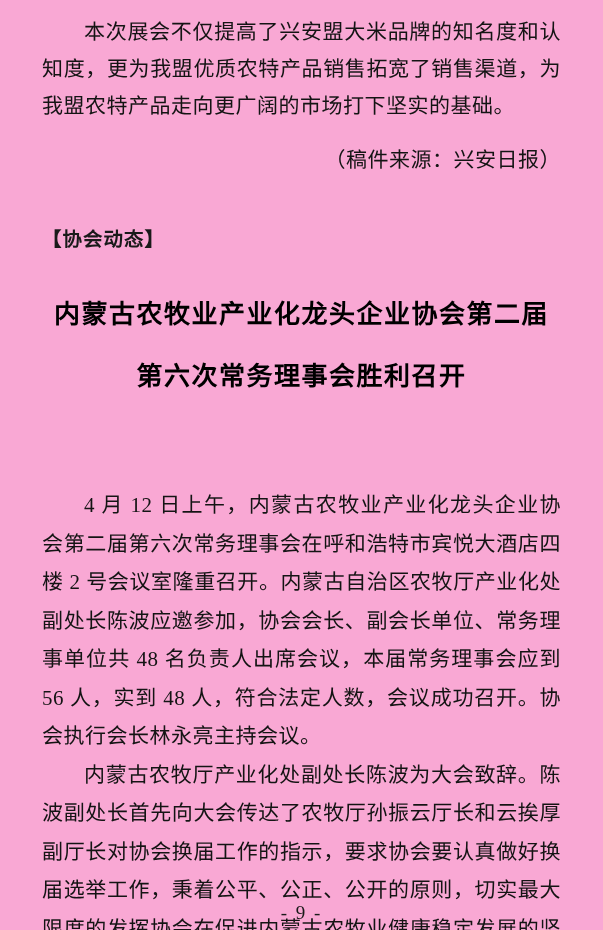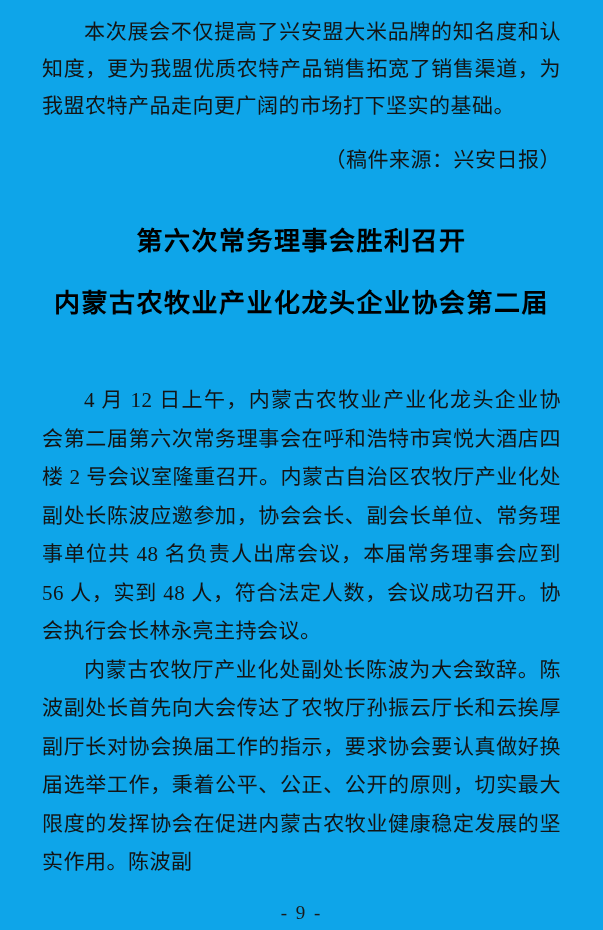--- a/index.html
+++ b/index.html
@@ -9,21 +9,21 @@
     height: 930px;
     background: #ffffff;
     font-family: "Liberation Serif", "DejaVu Serif", serif;
     color: #141414;
   }
 
   .page {
     position: relative;
     width: 603px;
     height: 930px;
-    background: #0ea5e9;
+    background: #f9a8d4;
     padding: 14px 42px 0 42px;
     overflow: hidden;
   }
 
   .body-text {
     font-size: 21px;
     line-height: 37px;
     text-align: justify;
     text-align-last: left;
     text-indent: 2em;
@@ -60,21 +60,21 @@
     line-height: 62px;
     letter-spacing: 1.5px;
     color: #000000;
   }
 
   .article-title .title-line {
     display: block;
   }
 
   .first-para {
-    margin-top: 46px;
+    margin-top: 78px;
   }
 
   .page-number {
     position: absolute;
     left: 0;
     bottom: 6px;
     width: 100%;
     text-align: center;
     font-size: 19px;
     letter-spacing: 2px;
@@ -83,24 +83,25 @@
 </style>
 </head>
 <body>
 
 <div class="page">
 
   <p class="body-text">本次展会不仅提高了兴安盟大米品牌的知名度和认知度，更为我盟优质农特产品销售拓宽了销售渠道，为我盟农特产品走向更广阔的市场打下坚实的基础。</p>
 
   <p class="source-line">（稿件来源：兴安日报）</p>
 
+  <h2 class="section-header">【协会动态】</h2>
 
   <h1 class="article-title">
+    <span class="title-line">内蒙古农牧业产业化龙头企业协会第二届</span>
     <span class="title-line">第六次常务理事会胜利召开</span>
-    <span class="title-line">内蒙古农牧业产业化龙头企业协会第二届</span>
   </h1>
 
   <p class="body-text para first-para">4 月 12 日上午，内蒙古农牧业产业化龙头企业协会第二届第六次常务理事会在呼和浩特市宾悦大酒店四楼 2 号会议室隆重召开。内蒙古自治区农牧厅产业化处副处长陈波应邀参加，协会会长、副会长单位、常务理事单位共 48 名负责人出席会议，本届常务理事会应到 56 人，实到 48 人，符合法定人数，会议成功召开。协会执行会长林永亮主持会议。</p>
 
   <p class="body-text para">内蒙古农牧厅产业化处副处长陈波为大会致辞。陈波副处长首先向大会传达了农牧厅孙振云厅长和云挨厚副厅长对协会换届工作的指示，要求协会要认真做好换届选举工作，秉着公平、公正、公开的原则，切实最大限度的发挥协会在促进内蒙古农牧业健康稳定发展的坚实作用。陈波副</p>
 
   <div class="page-number">- 9 -</div>
 
 </div>
 

